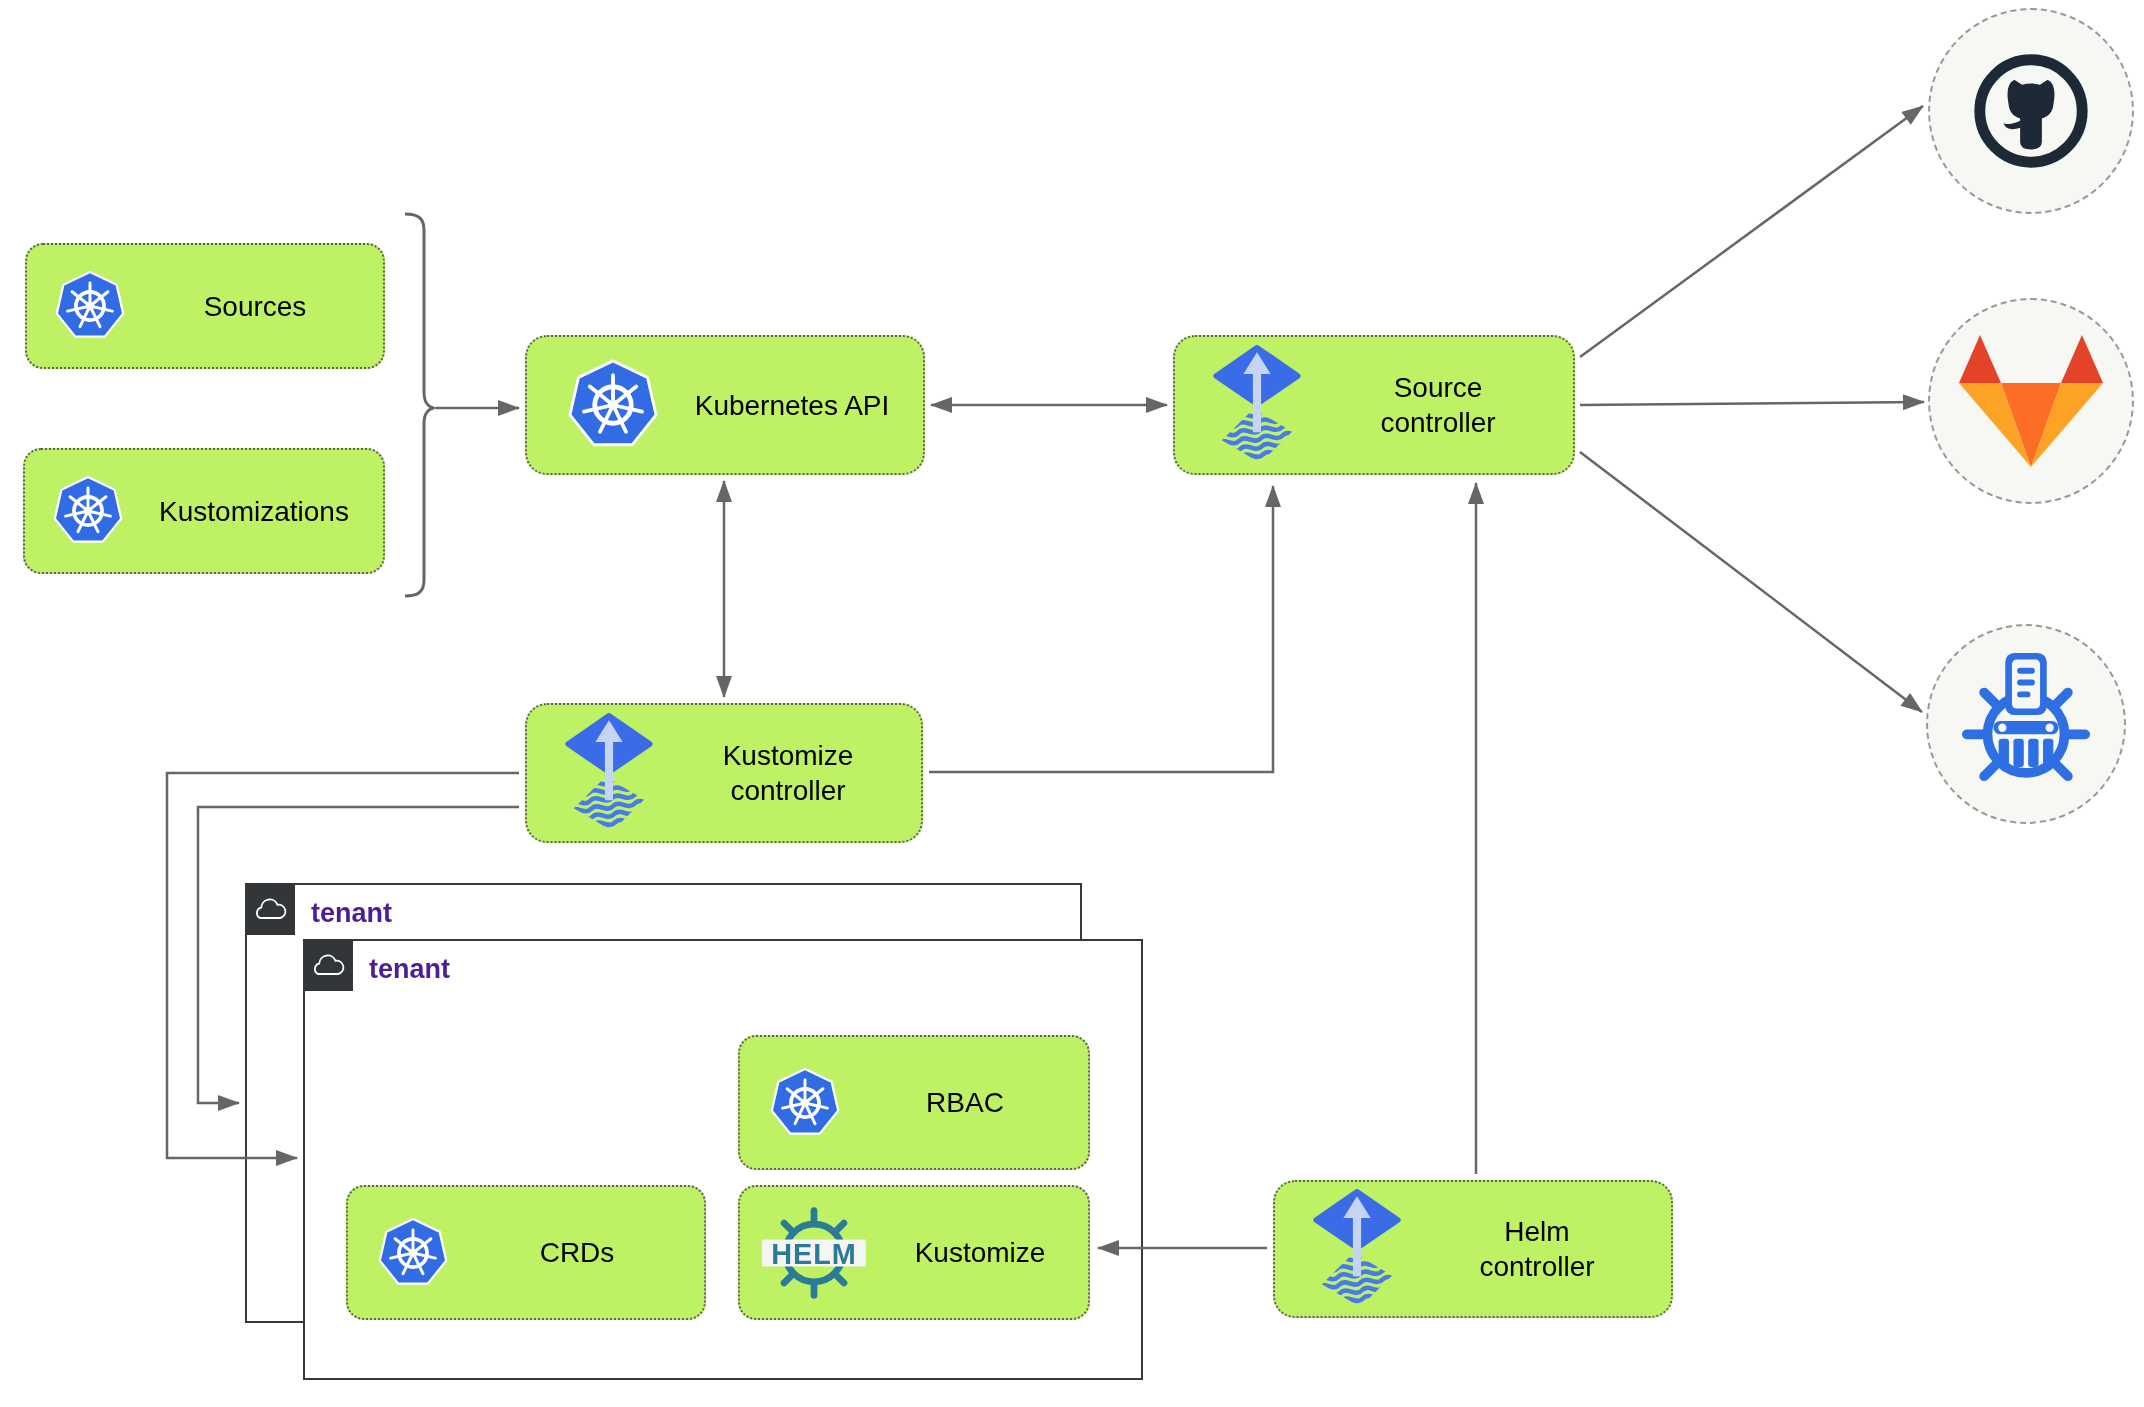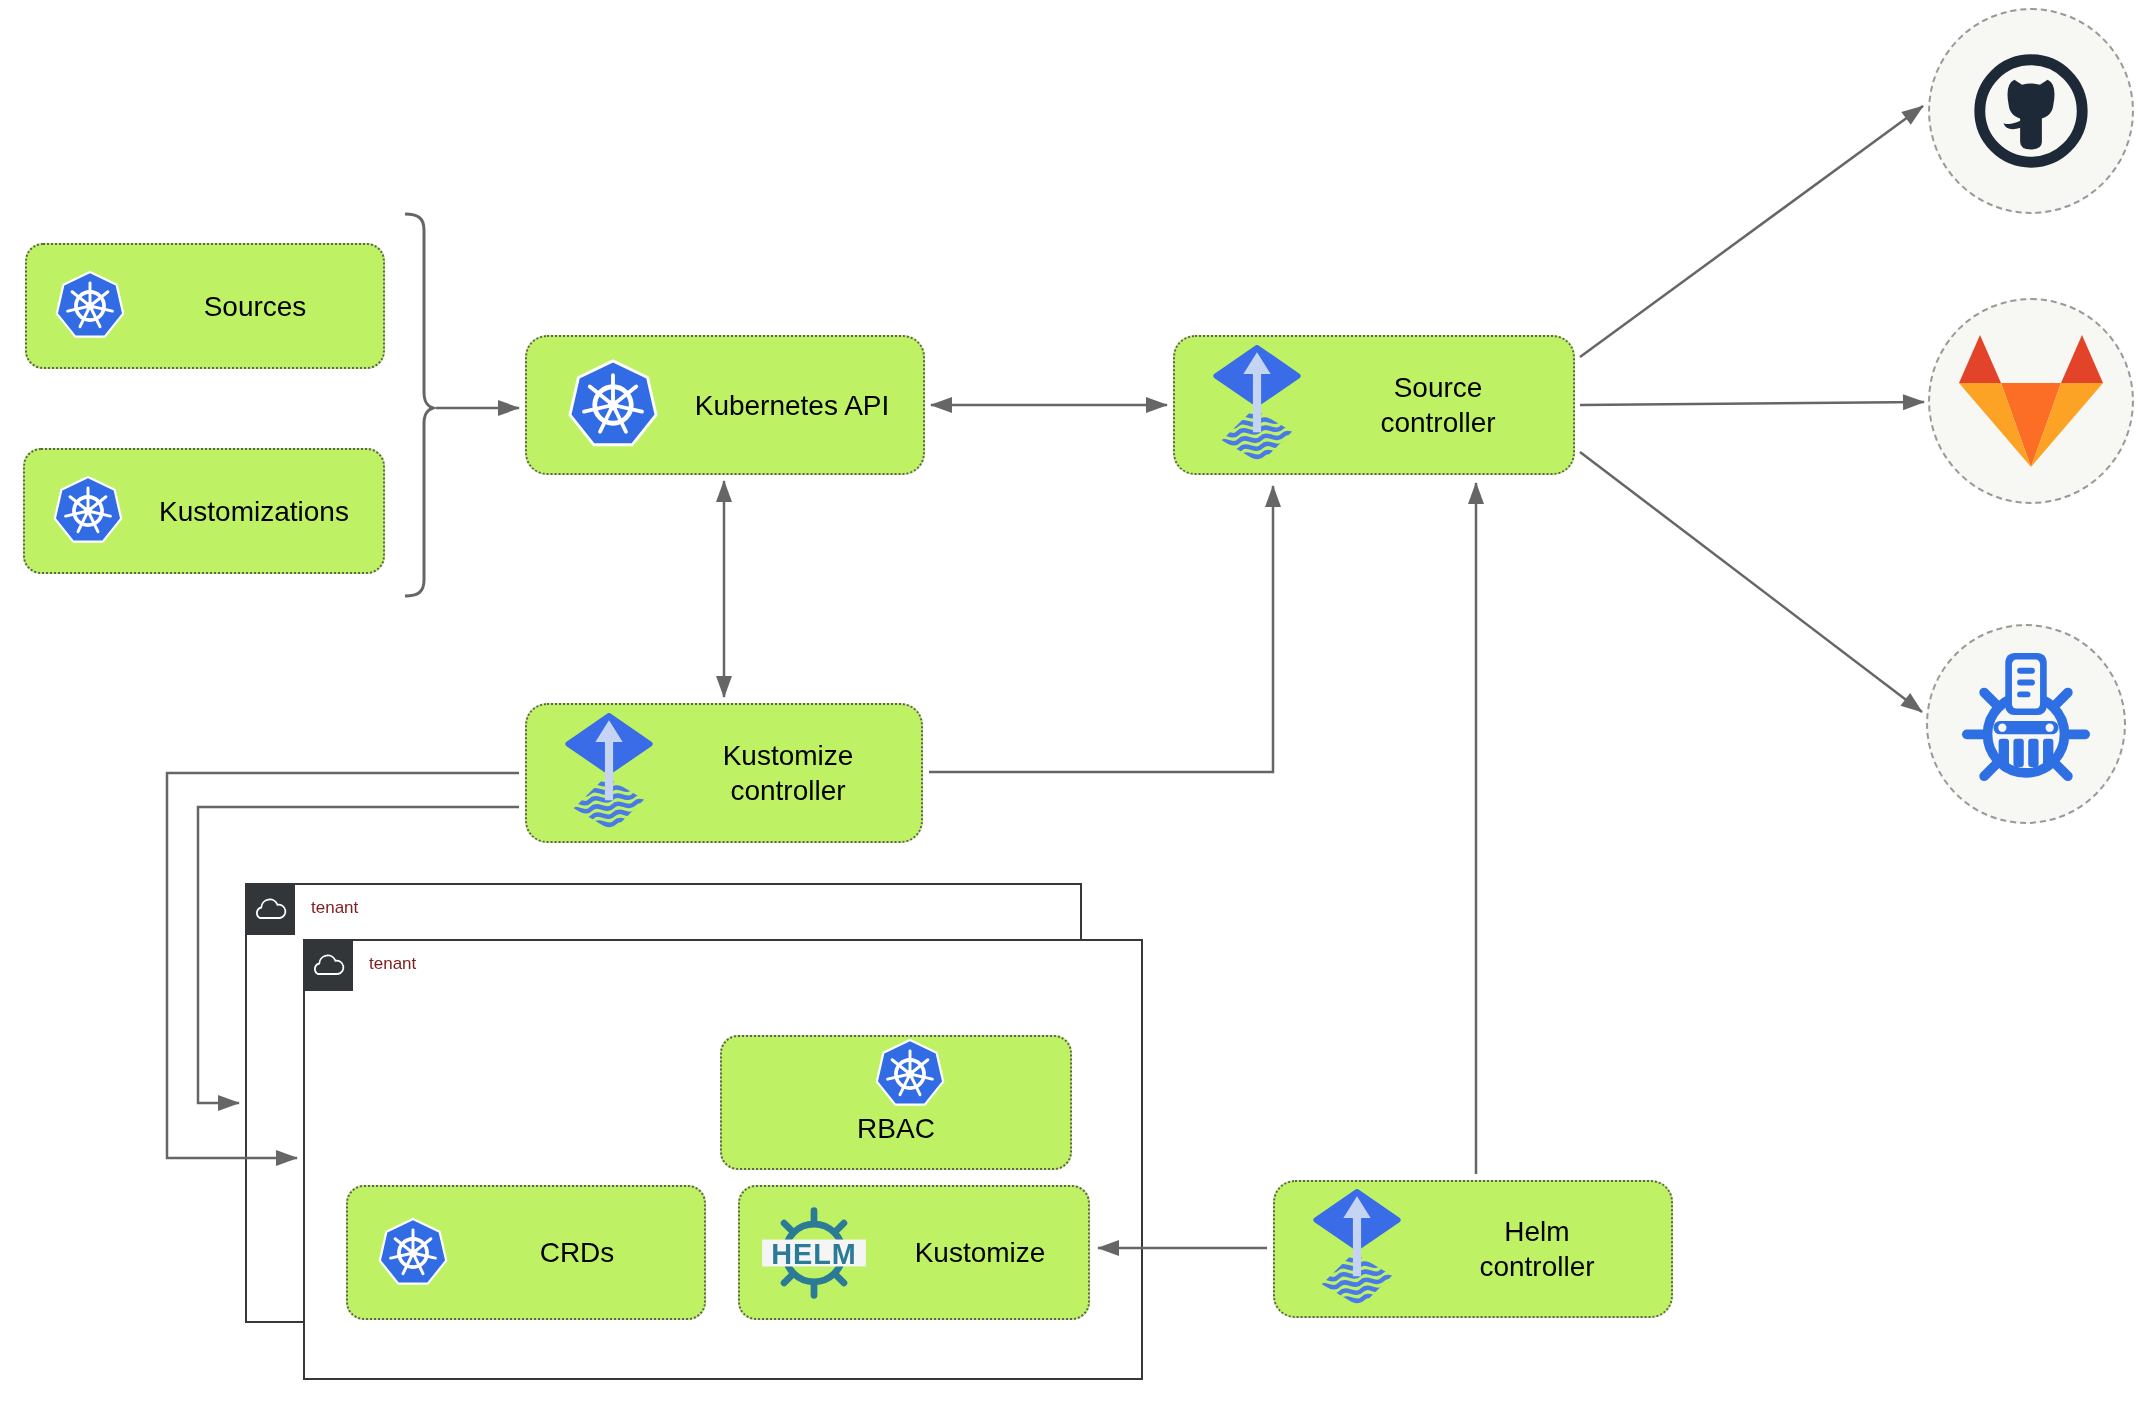--- a/index.html
+++ b/index.html
@@ -8,21 +8,21 @@
   .node{position:absolute;background:#bef264;border:2px dotted #5f5f5f;border-radius:22px;
         display:flex;align-items:center;box-sizing:border-box;z-index:10;}
   .node.sm{border-radius:18px;}
   .node .label{flex:1;text-align:center;font-size:28px;color:#000;line-height:1.25;}
   .node.ctrl .label{max-width:185px;margin:16px auto;}
   .iconbox{flex:0 0 auto;display:flex;align-items:center;justify-content:flex-end;}
   .tenant{position:absolute;background:#ffffff;border:2px solid #383838;box-sizing:border-box;}
   .tenant-back{z-index:4;} .tenant-front{z-index:5;}
   .tenant-badge{position:absolute;top:-2px;left:-2px;width:50px;height:52px;background:#333638;
         display:flex;align-items:center;justify-content:center;}
-  .tenant-label{position:absolute;left:64px;top:13px;font-size:17px;color:#7f1d1d;}
+  .tenant-label{position:absolute;left:64px;top:13px;font-size:27px;color:#4c1d95;font-weight:bold;}
   .endpoint{position:absolute;border-radius:50%;border:2.5px dashed #999999;background:#f7f7f4;
         display:flex;align-items:center;justify-content:center;box-sizing:border-box;z-index:10;}
   #connectors{position:absolute;left:0;top:0;z-index:20;pointer-events:none;}
   #symdefs{position:absolute;width:0;height:0;overflow:hidden;}
 </style>
 </head>
 <body>
 
 <svg id="symdefs" aria-hidden="true">
   <defs>
@@ -177,21 +177,21 @@
   <div class="node ctrl" style="left:1273px;top:1180px;width:400px;height:138px;">
     <span class="iconbox" style="margin-left:36px;">
       <svg width="92" height="120">
           <use href="#sym-flux"></use>
         </svg>
     </span>
     <span class="label">Helm controller</span>
   </div>
 
 
-  <div class="node sm" style="left:720px;top:1035px;width:352px;height:135px;z-index:12;flex-direction:column;">
+  <div class="node sm" style="left:738px;top:1035px;width:352px;height:135px;z-index:12;">
     <span class="iconbox" style="margin-left:28px;">
       <svg width="74" height="74">
           <use href="#sym-k8s"></use>
         </svg>
     </span>
     <span class="label">RBAC</span>
   </div>
 
   <div class="node sm" style="left:346px;top:1185px;width:360px;height:135px;z-index:12;">
     <span class="iconbox" style="margin-left:28px;">

